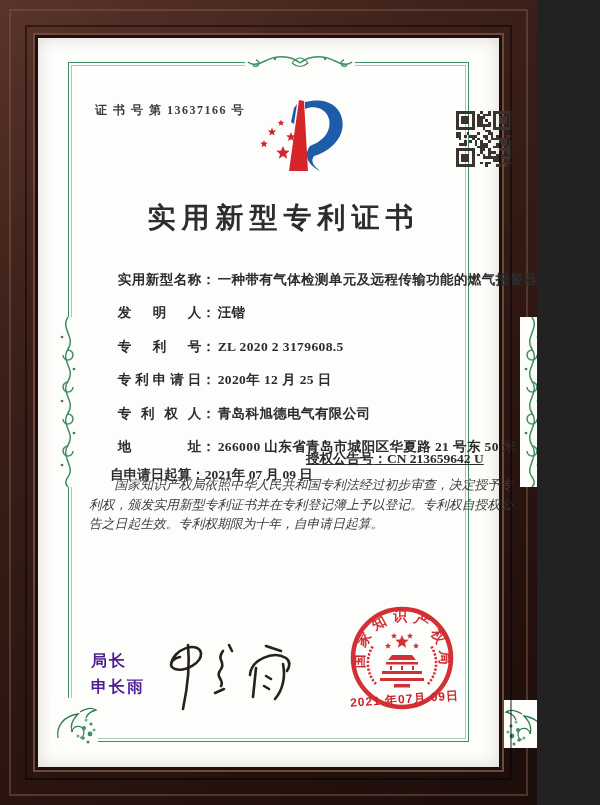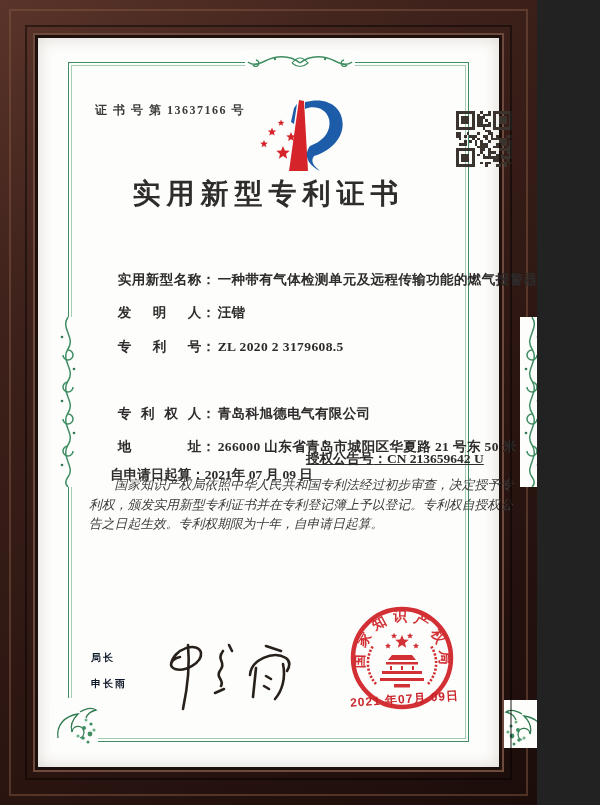--- a/index.html
+++ b/index.html
@@ -10,36 +10,36 @@
   .cert::after{content:'';position:absolute;inset:25px;border:2px solid rgba(0,0,0,.45);pointer-events:none;}
   .paper{position:absolute;inset:38px;background:#fdfdfb;
          box-shadow:0 0 0 3px #1d0f0b,0 0 0 5px #6e4a3c,inset 0 0 16px rgba(70,45,30,.18);}
   .gborder{position:absolute;left:30px;top:24px;right:30px;bottom:25px;border:1.5px solid #3e8e62;}
   .gborder::before{content:'';position:absolute;inset:2px;border:1px solid #a2cdb1;}
   .orn{position:absolute;background:#fdfdfb;}
   .certno{position:absolute;left:57px;top:64px;font-size:12px;font-weight:700;
           letter-spacing:1.5px;color:#3a3a3a;white-space:pre;}
   .logo{position:absolute;left:220px;top:60px;}
   .qr{position:absolute;left:418px;top:73px;}
-  .title{position:absolute;left:0;top:137px;width:100%;text-align:center;
+  .title{position:absolute;left:0;top:161px;width:100%;text-align:center;
          font-family:"Liberation Sans",sans-serif;font-weight:700;font-size:28px;
-         letter-spacing:6px;color:#2f2c2c;}
+         letter-spacing:6px;color:#2f2c2c;padding-left:15px;}
   .frow{position:absolute;left:57px;font-size:13.5px;font-weight:700;color:#2d2b2b;
         letter-spacing:.4px;white-space:pre;}
   .flabel{display:inline-block;width:84px;text-align:justify;text-align-last:justify;}
   .fcolon{display:inline-block;width:14px;}
   .fvalue{margin-left:2px;}
   .grow{position:absolute;left:52px;font-size:13.5px;font-weight:600;color:#2d2b2b;white-space:pre;}
   .g2{position:absolute;left:216px;top:0;white-space:pre;text-decoration:underline;}
   .paras{position:absolute;left:51px;top:438px;width:424px;font-size:12.8px;
          font-style:italic;font-weight:500;color:#3b3b3b;line-height:19.5px;
          text-align:justify;font-family:Liberation Mono, monospace;}
   .paras p{margin:0;text-indent:2em;}
   .bureau{position:absolute;left:53px;font-family:"Liberation Sans",sans-serif;
-          font-size:10px;font-weight:700;color:#0f172a;letter-spacing:2px;}
+          font-size:16px;font-weight:700;color:#4c1d95;letter-spacing:2px;}
   .sig{position:absolute;left:117px;top:597px;}
   .seal{position:absolute;left:308px;top:562px;opacity:.95;}
   .sealtext{font-size:14px;font-weight:700;letter-spacing:6px;fill:#d0262b;
             font-family:"Liberation Sans",sans-serif;}
   .sealdate{position:absolute;left:312px;top:652px;width:140px;color:#c9252a;
             font-weight:700;font-size:12px;letter-spacing:1px;transform:rotate(-4deg);
             font-family:"Liberation Sans",sans-serif;white-space:pre;}
 </style>
 </head>
 <body>
@@ -285,20 +285,23 @@
 
     <div class="frow" style="top:217px">
       <span class="flabel">实用新型名称</span><span class="fcolon">：</span><span class="fvalue">一种带有气体检测单元及远程传输功能的燃气报警器</span>
     </div>
     <div class="frow" style="top:250px">
       <span class="flabel">发明人</span><span class="fcolon">：</span><span class="fvalue">汪锴</span>
     </div>
     <div class="frow" style="top:284px">
       <span class="flabel">专利号</span><span class="fcolon">：</span><span class="fvalue">ZL 2020 2 3179608.5</span>
     </div>
+    <div class="frow" style="top:317px">
+      <span class="flabel">专利申请日</span><span class="fcolon">：</span><span class="fvalue">2020年 12 月 25 日</span>
+    </div>
     <div class="frow" style="top:351px">
       <span class="flabel">专利权人</span><span class="fcolon">：</span><span class="fvalue">青岛科旭德电气有限公司</span>
     </div>
     <div class="frow" style="top:384px">
       <span class="flabel">地址</span><span class="fcolon">：</span><span class="fvalue">266000 山东省青岛市城阳区华夏路 21 号东 50 米</span>
     </div>
 
     <div class="grow" style="top:412px">
       <span>自申请日起算</span><span>：</span><span>2021年 07 月 09 日</span>
       <span class="g2"><span>授权公告号</span><span>：</span><span>CN 213659642 U</span></span>

